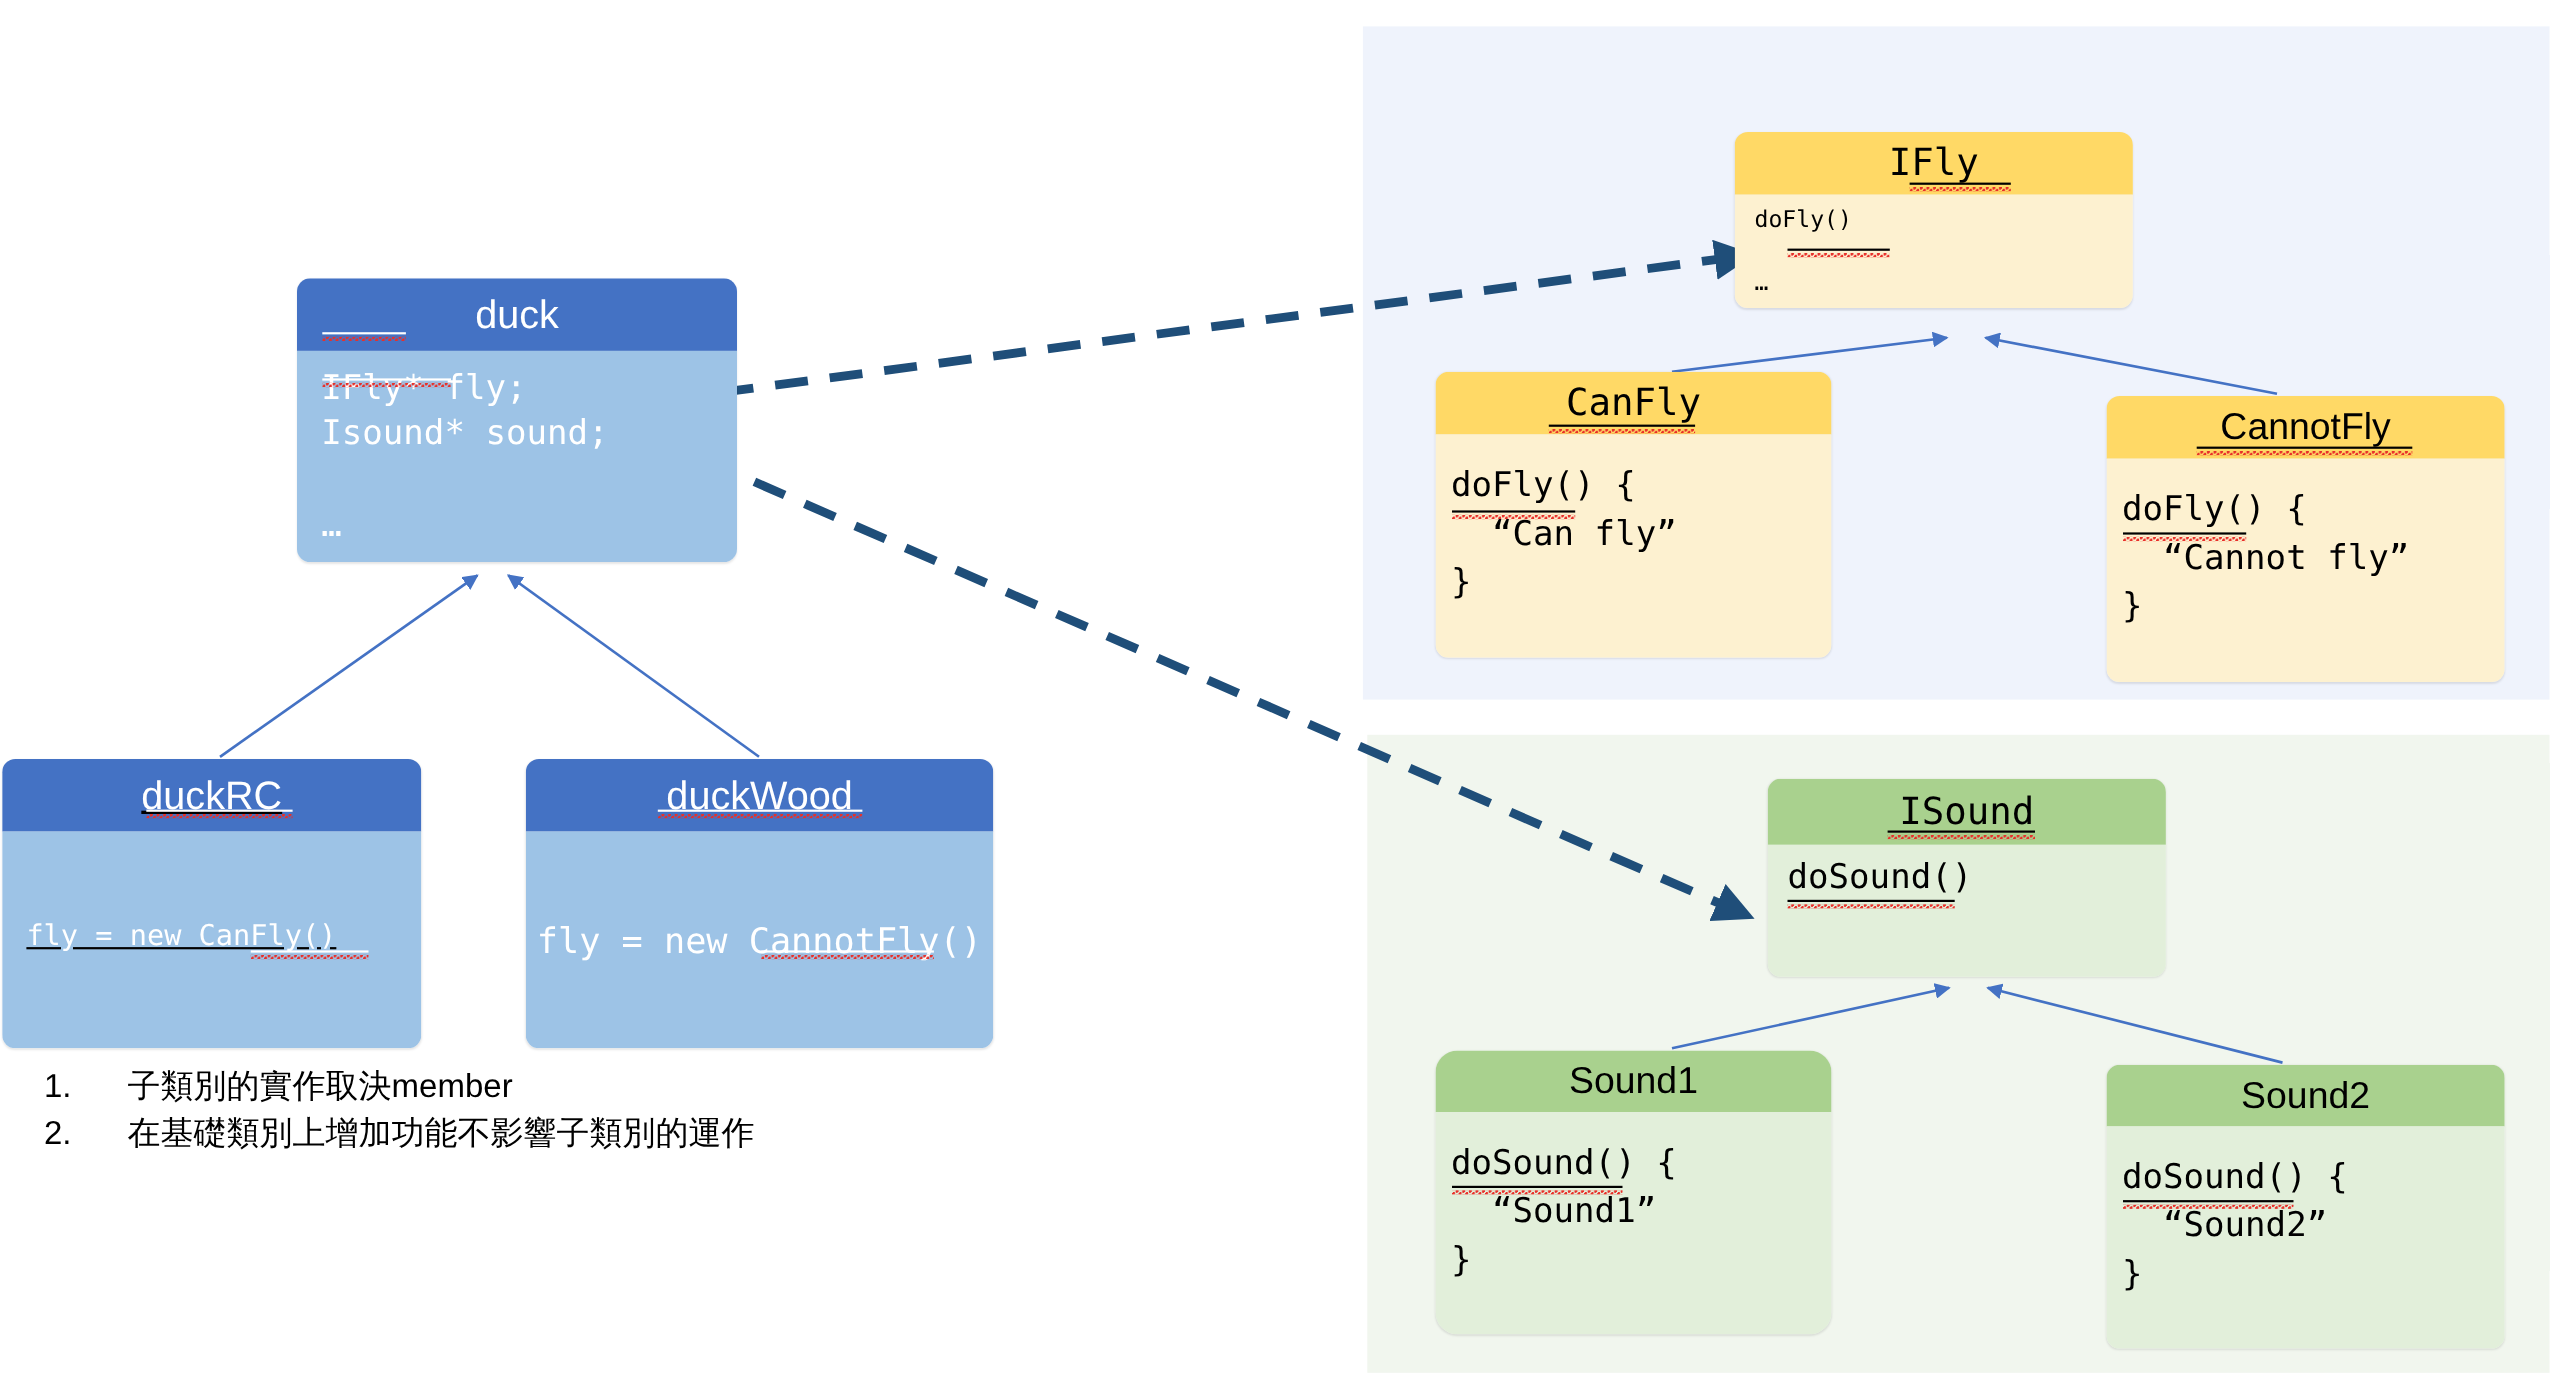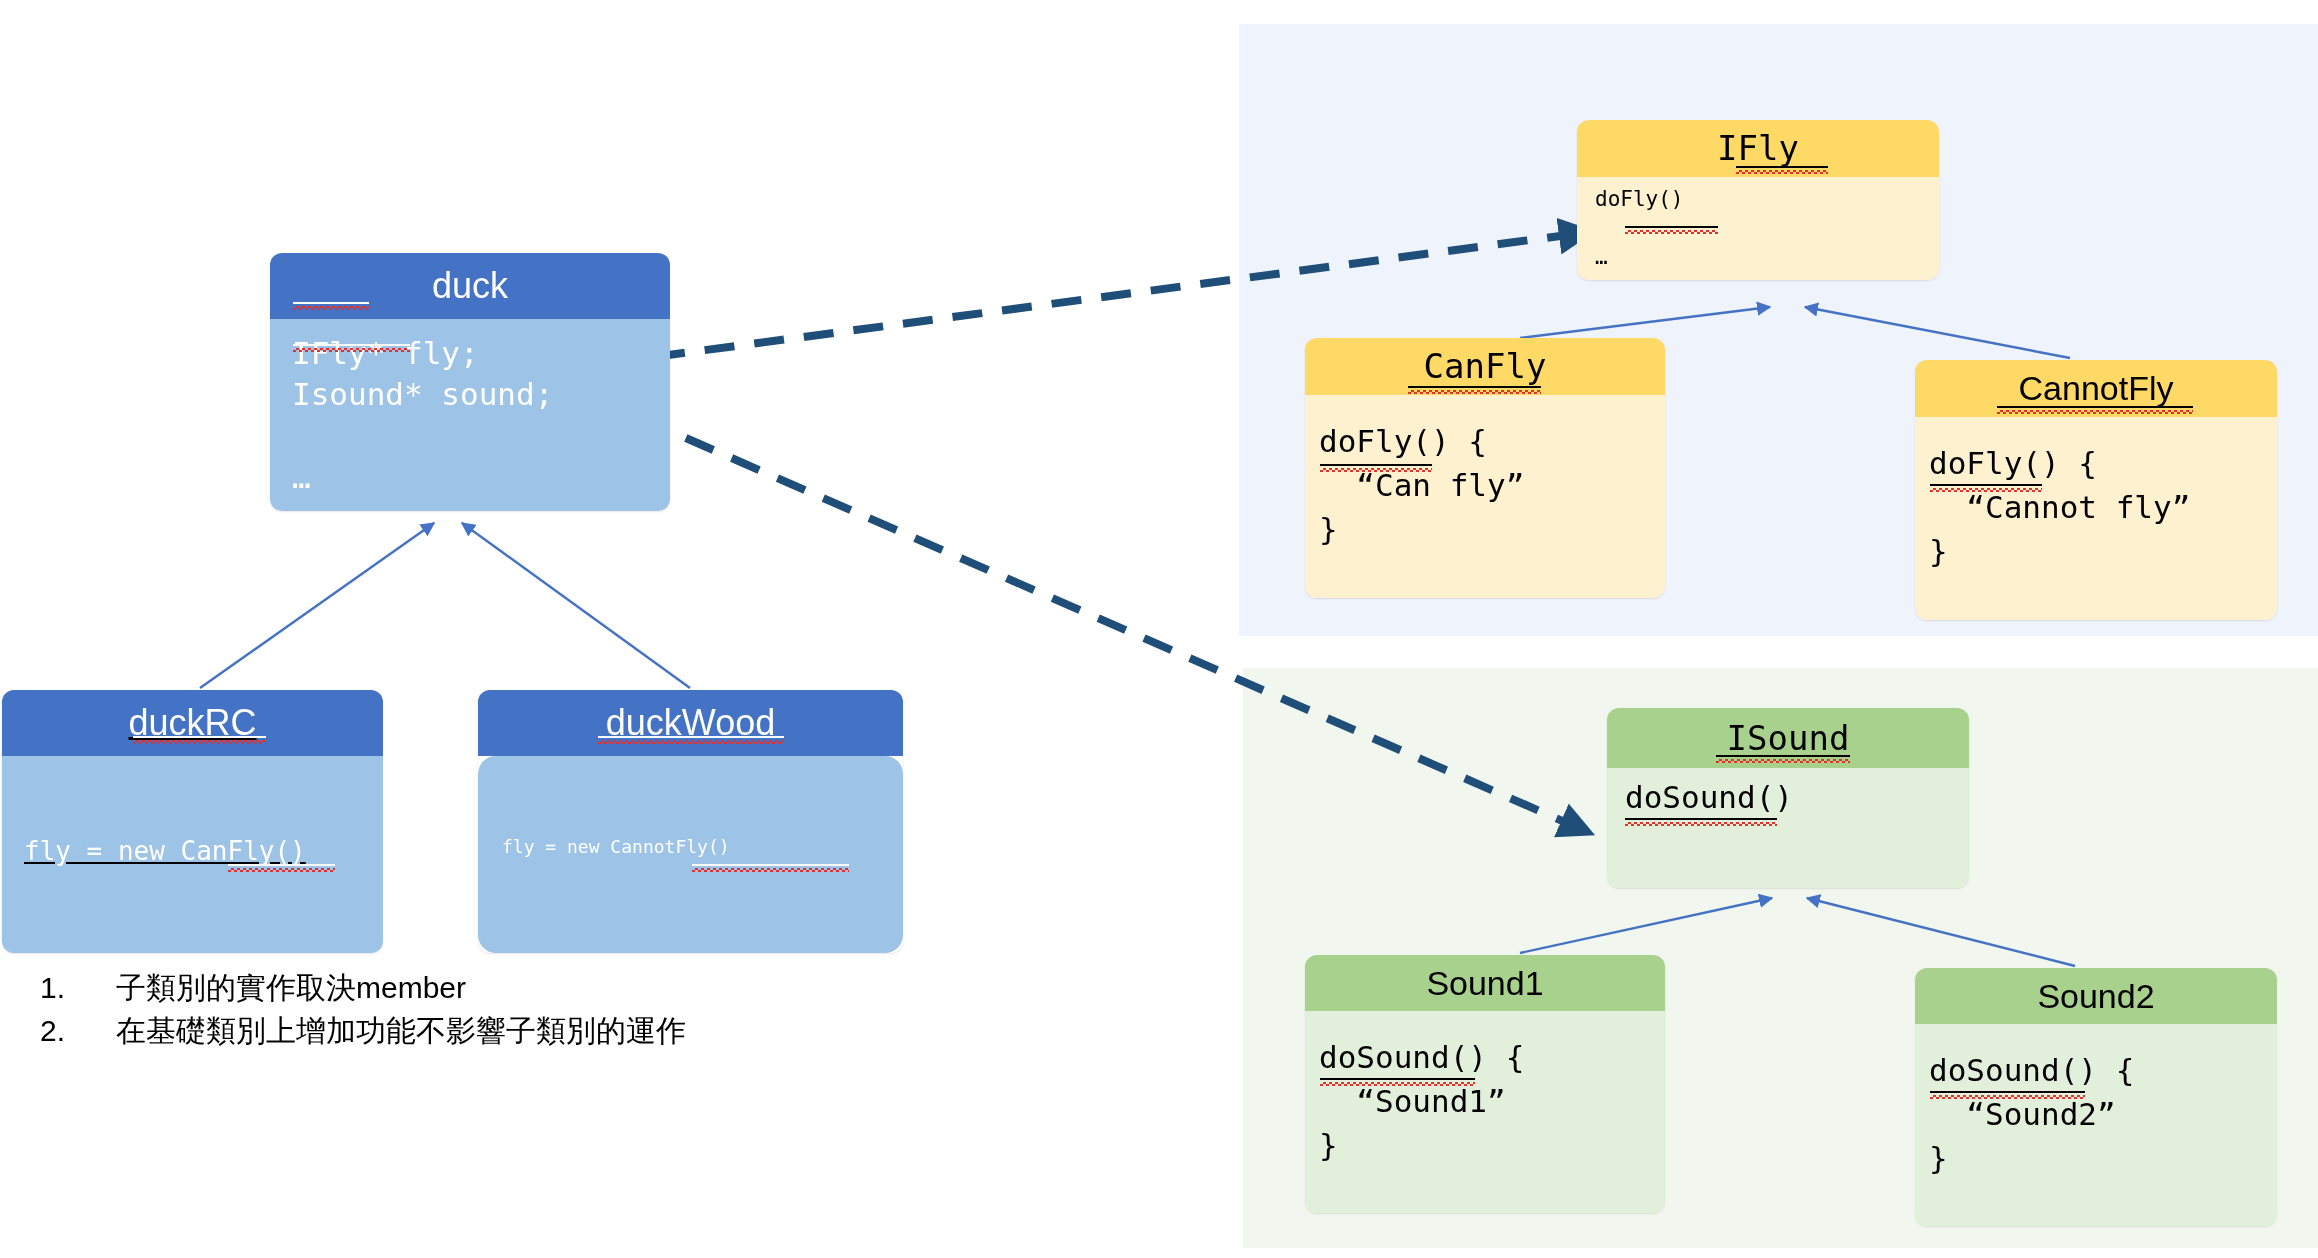--- a/index.html
+++ b/index.html
@@ -142,24 +142,23 @@
     font-size: 26px;
     line-height: 1.3;
     padding: 79px 0 0 22px;
   }
 
   #box-duckwood { left: 478px; top: 690px; width: 425px; height: 263px; }
   #box-duckwood .uml-head { height: 66px; font-size: 36px; }
   #box-duckwood .uml-body {
     height: 197px;
     font-family: "DejaVu Sans Mono", "Liberation Mono", monospace;
-    font-size: 18px;
+    font-size: 32px;
     line-height: 1.3;
-    padding: 79px 0 0 24px;
-    border-radius: 18px;
+    padding: 79px 0 0 10px;
   }
 
   #box-ifly { left: 1548px; top: 120px; width: 362px; height: 160px; margin-left: 29px; }
   #box-ifly .uml-head {
     height: 57px;
     font-size: 34px;
     font-family: "DejaVu Sans Mono", "Liberation Mono", monospace;
   }
   #box-ifly .uml-body {
     height: 121px;
@@ -204,21 +203,21 @@
     font-family: "DejaVu Sans Mono", "Liberation Mono", monospace;
   }
   #box-isound .uml-body {
     height: 148px;
     font-family: "DejaVu Sans Mono", "Liberation Mono", monospace;
     font-size: 31px;
     line-height: 1.38;
     padding: 8px 0 0 18px;
   }
 
-  #box-sound1 { left: 1305px; top: 955px; width: 360px; height: 258px; }
+  #box-sound1 { left: 1305px; top: 955px; width: 360px; height: 258px; border-radius: 20px; }
   #box-sound1 .uml-head { height: 56px; font-size: 34px; }
   #box-sound1 .uml-body {
     height: 202px;
     font-family: "DejaVu Sans Mono", "Liberation Mono", monospace;
     font-size: 31px;
     line-height: 1.42;
     padding: 24px 0 0 14px;
   }
 
   #box-sound2 { left: 1915px; top: 968px; width: 362px; height: 258px; }

